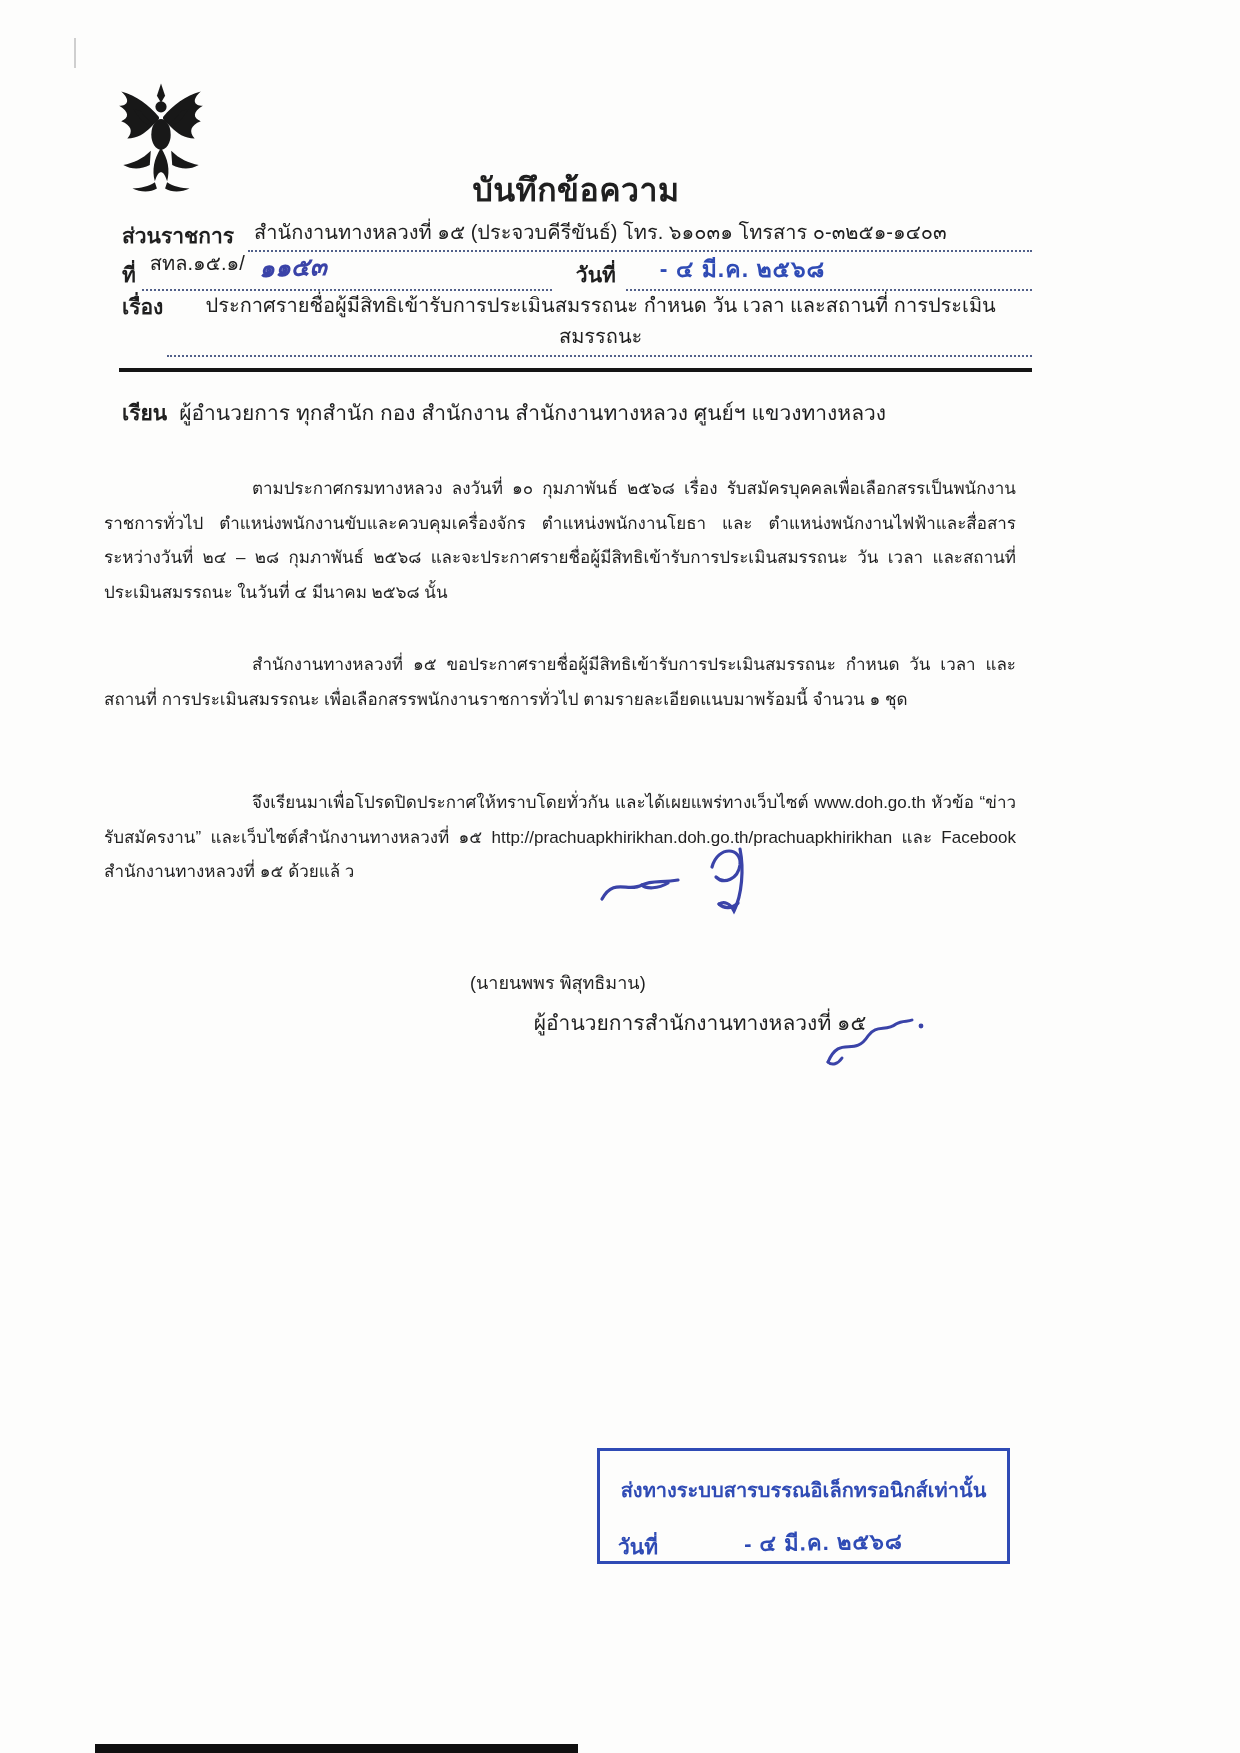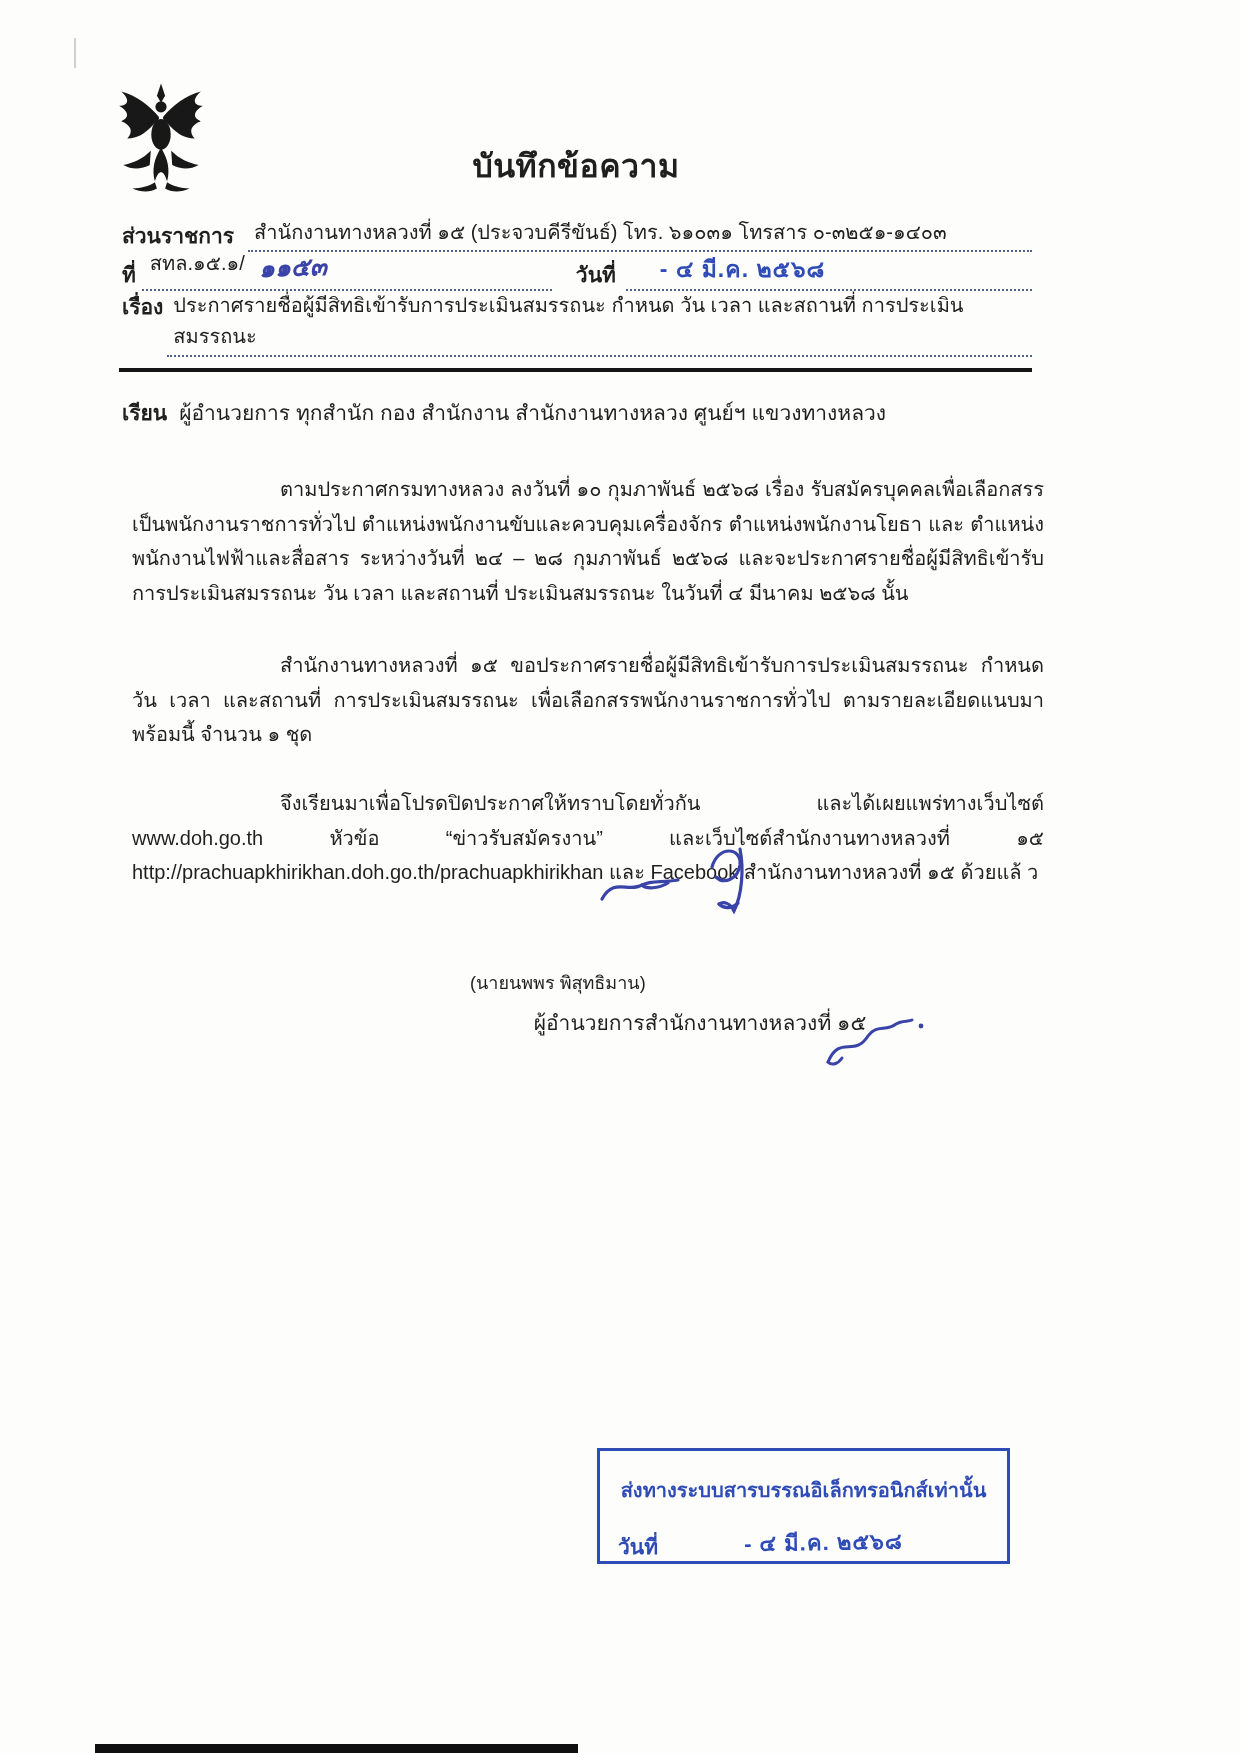--- a/index.html
+++ b/index.html
@@ -5,46 +5,46 @@
   * { margin:0; padding:0; box-sizing:border-box; }
   html,body { background:#e8e8e8; }
   .page {
     position:relative; width:1240px; height:1753px; margin:0 auto;
     background:#fdfdfc; overflow:hidden; color:#1f1f1f;
     font-family:"Liberation Sans","DejaVu Sans",sans-serif;
   }
   .abs { position:absolute; }
   .garuda { left:110px; top:82px; width:102px; height:115px; }
   .doc-title {
-    left:120px; top:140px; width:912px; text-align:center;
+    left:120px; top:164px; width:912px; text-align:center;
     font-size:32px; font-weight:700; letter-spacing:.5px;
   }
   .hlabel { font-weight:700; font-size:21px; white-space:nowrap; }
   .hval { font-size:20px; }
   .dotted { border-bottom:2px dotted #51608a; }
   .hrow { display:flex; align-items:flex-end; left:122px; width:910px; }
   .row-agency { top:216px; }
   .row-agency .hlabel { margin-right:14px; }
   .row-agency .hval { flex:1; padding:0 4px 2px 6px; }
   .row-number { top:247px; }
   .row-number .seg1 { width:410px; padding:0 4px 2px 8px; display:flex; align-items:flex-start; gap:14px; }
   .row-number .hlabel.l1 { margin-right:6px; }
   .hand { color:#3a43a8; font-size:25px; font-weight:600; font-style:italic; transform:rotate(-2deg); display:inline-block; }
   .row-number .datelabel { margin:0 10px 0 24px; }
   .row-number .seg2 { flex:1; padding:0 4px 2px 34px; }
   .stampblue { color:#2f4bb5; font-size:23px; font-weight:700; letter-spacing:1px; }
   .row-subject { top:288px; align-items:flex-start; }
   .row-subject .hlabel { margin-right:4px; padding-top:2px;text-align:center; }
-  .subject-lines { flex:1; display:flex; flex-direction:column; }
+  .subject-lines { flex:1; display:flex; flex-direction:column;text-align:center; }
   .subject-lines .sline { font-size:20px; padding:2px 4px 3px 6px; line-height:31px; }
   .divider { left:119px; top:368px; width:913px; height:4px; background:#151515; }
   .salutation { left:122px; top:396px; font-size:21px; display:flex; gap:12px; align-items:baseline; }
   .salutation .sval { font-size:21px; }
   .para {
-    left:132px; width:912px; font-size:20px; line-height:34.5px;
+    left:104px; width:912px; font-size:17px; line-height:34.5px;
     text-indent:148px; text-align:justify;
   }
   .p1 { top:472px; }
   .p2 { top:648px; }
   .p3 { top:786px; }
   .sig-svg { left:588px; top:833px; width:215px; height:100px; }
   .sig-name { left:470px; top:968px; width:460px; font-size:18px; }
   .sig-pos  { left:470px; top:1006px; width:460px; text-align:center; font-size:21px; }
   .paraph-svg { left:822px; top:1012px; width:105px; height:62px; }
   .stamp {

